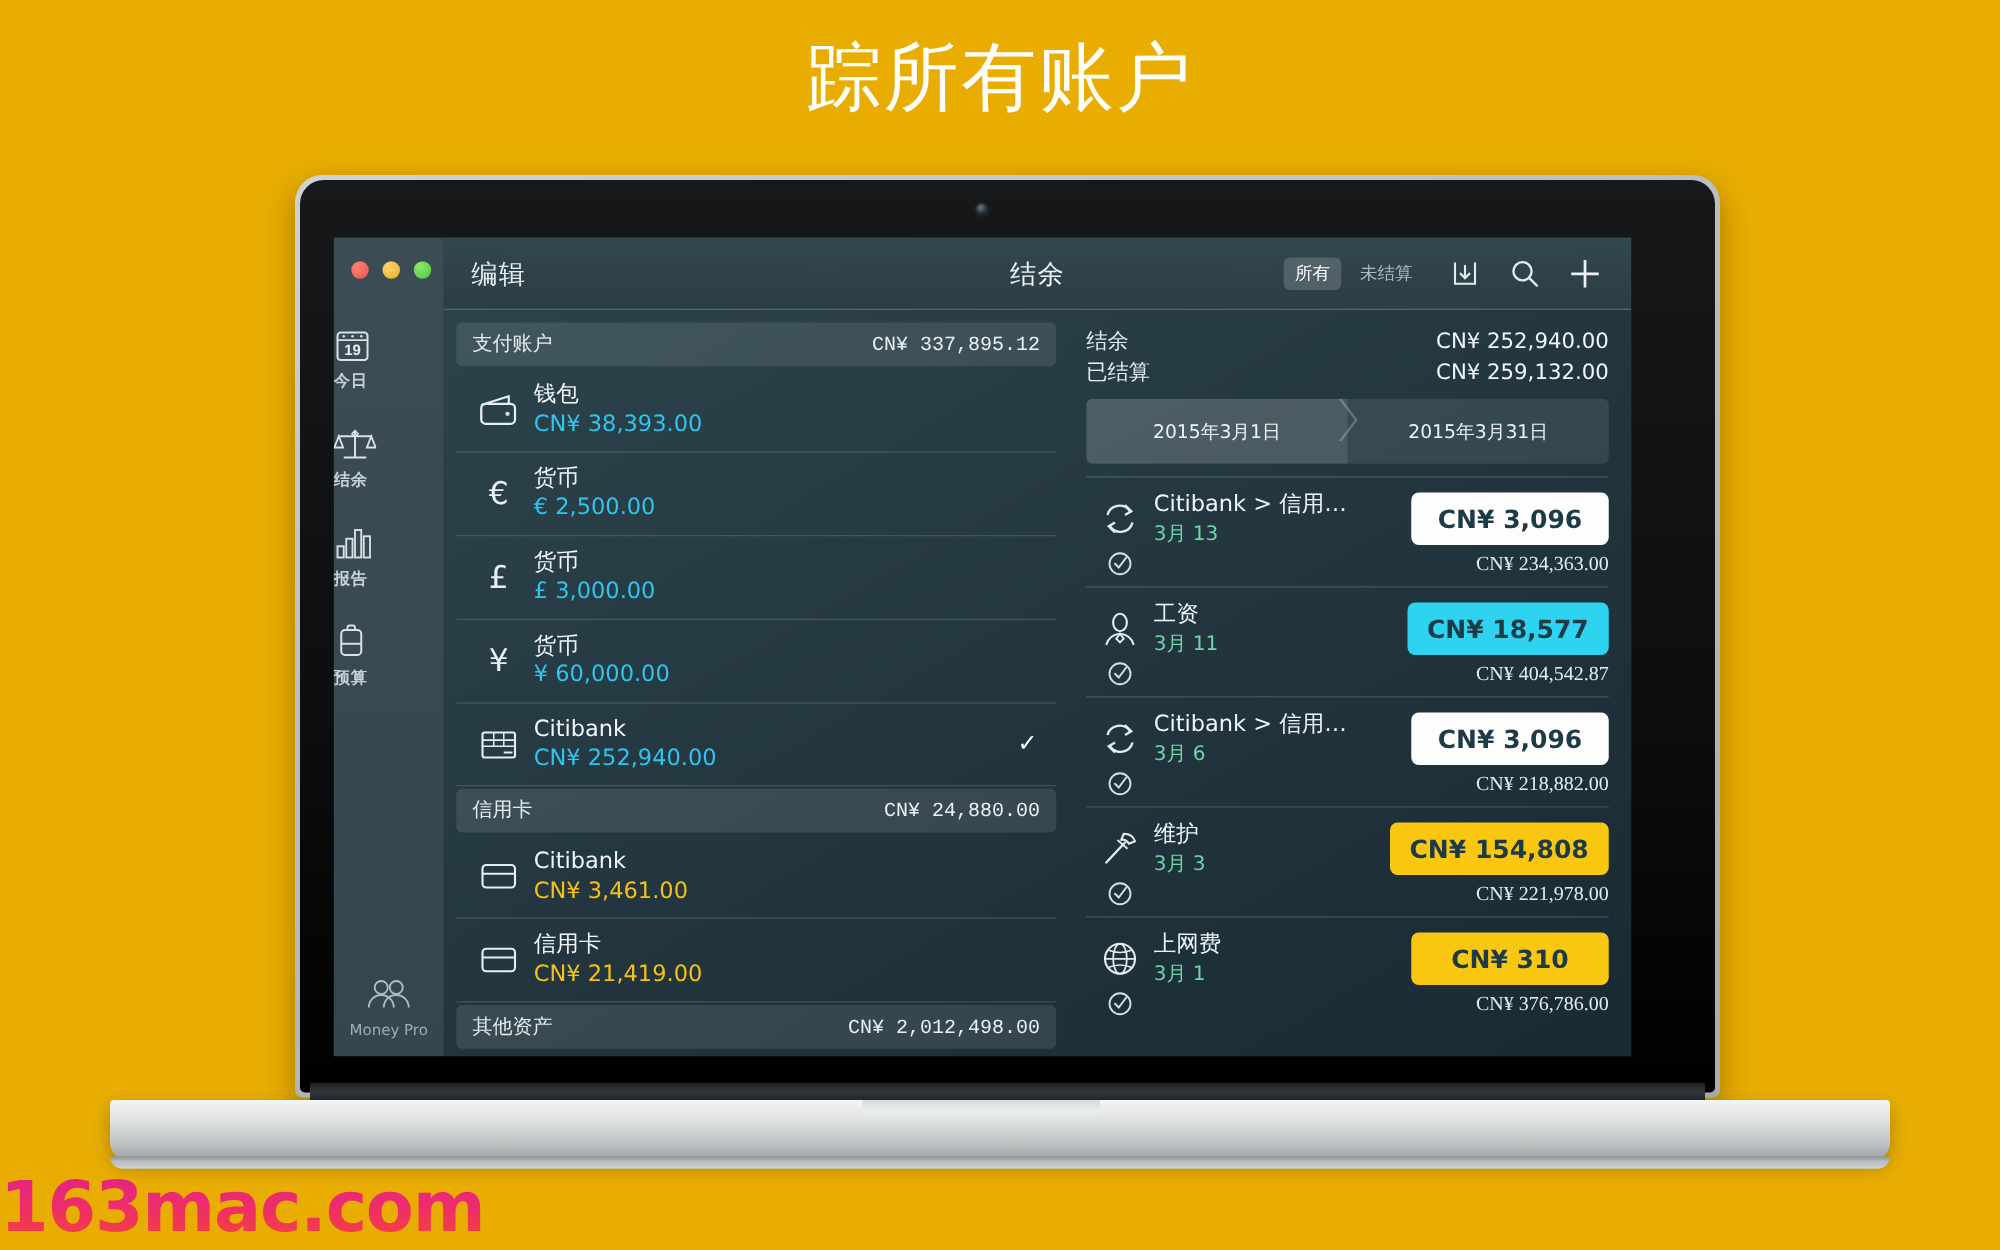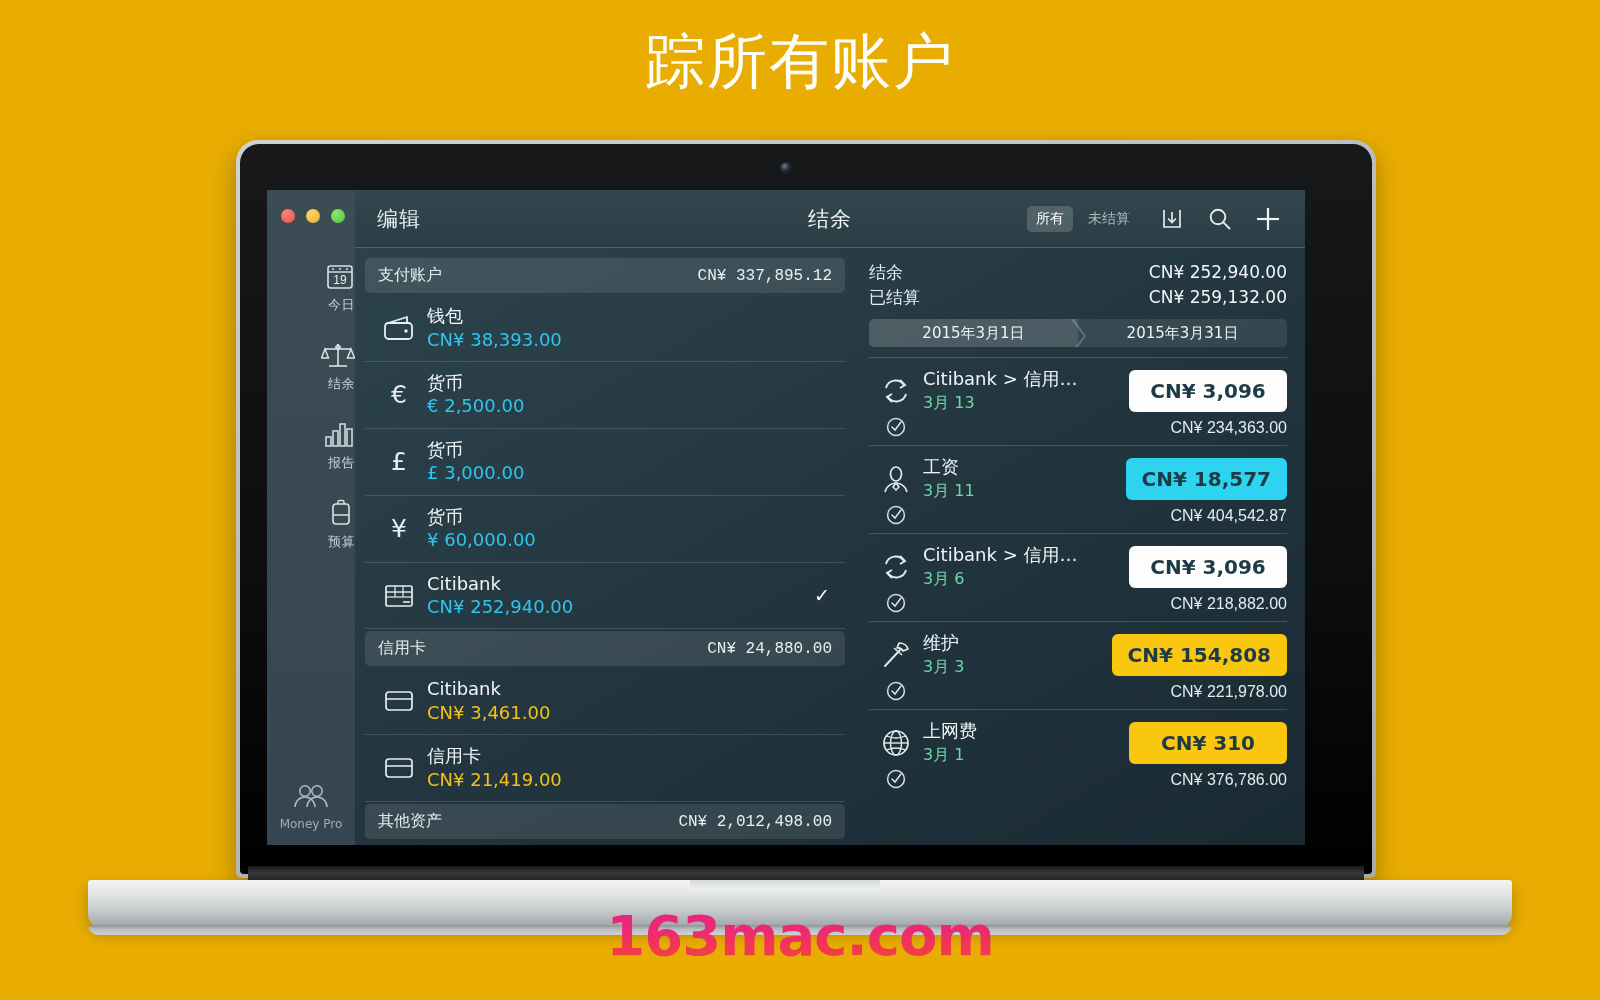--- a/index.html
+++ b/index.html
@@ -56,21 +56,21 @@
     position:absolute; left:88px; top:925px; width:1424px; height:10px;
     background:linear-gradient(180deg,#8d9193 0%,#b9bcbe 40%,#cfd1d2 100%);
     border-radius:0 0 10px 10px;
   }
   .hinge{
     position:absolute; left:248px; top:866px; width:1116px; height:16px;
     background:linear-gradient(180deg,#1a1b1c 0%,#35383a 45%,#202224 100%);
   }
 
   .watermark{
-    position:absolute; left:0; top:903px; width:1600px; text-align:center;
+    position:absolute; left:0; top:934px; width:1600px; 
     font-size:56px; font-weight:bold; letter-spacing:-1px;
     font-family:"DejaVu Sans","Liberation Sans",sans-serif;
     background:linear-gradient(180deg,#e0218a 0%,#ee2b6e 45%,#f4492f 100%);
     -webkit-background-clip:text; background-clip:text; color:transparent;
     -webkit-text-fill-color:transparent;
   }
 
   
   .app{ position:absolute; inset:0; display:flex; }
 
@@ -81,22 +81,22 @@
     display:flex; flex-direction:column; align-items:center;
   }
   .traffic{ position:absolute; left:14px; top:19px; display:flex; gap:11px; }
   .dot{ width:14px; height:14px; border-radius:50%; }
   .dot.red   { background:radial-gradient(circle at 35% 30%,#ff8075,#e8564a); }
   .dot.yellow{ background:radial-gradient(circle at 35% 30%,#ffd36b,#e8ae27); }
   .dot.green { background:radial-gradient(circle at 35% 30%,#8ce86a,#4cc63a); }
 
   .rail-items{ margin-top:58px; width:100%; }
   .rail-item{
-    display:flex; flex-direction:column; align-items:flex-end; gap:5px;
-    padding:13px 0 13px; cursor:default;
+    display:flex; flex-direction:column; align-items:flex-start; gap:5px;
+    padding:13px 0 13px; cursor:default;font-weight:bold;
   }
   .rail-item svg{ display:block; }
   .rail-label{
     font-size:13px; color:#c7d1d6; letter-spacing:.5px;
     font-family:"DejaVu Sans","Liberation Sans",sans-serif;
   }
   .rail-bottom{
     position:absolute; bottom:14px; left:0; width:100%;
     display:flex; flex-direction:column; align-items:center; gap:4px;
   }
@@ -165,21 +165,21 @@
   .acct-bal.debt{ color:#f5c118; }
   .acct-chk{ width:26px; flex:0 0 26px; text-align:center; font-size:19px; color:#fff; }
 
   
   .sum-row{ display:flex; justify-content:space-between; align-items:baseline; padding:1px 0; }
   .sum-lbl{ font-size:17px; color:#e6edf0;
     font-family:"DejaVu Sans","Liberation Sans",sans-serif; }
   .sum-val{ font-size:17px; color:#f0f5f7;
     font-family:"DejaVu Sans","Liberation Sans",sans-serif; }
 
-  .daterange{ display:flex; margin-top:9px; height:28px;
+  .daterange{ display:flex; margin-top:9px; height:52px;
     border-radius:5px; overflow:hidden; background:rgba(255,255,255,.09); position:relative; }
   .dr-cell{ flex:1; display:flex; align-items:center; justify-content:center;
     font-size:15px; color:#eef4f6; position:relative;
     font-family:"DejaVu Sans","Liberation Sans",sans-serif; }
   .dr-cell.first{ background:rgba(255,255,255,.10); }
   .dr-arrow{ position:absolute; left:calc(50% - 10px); top:0; width:20px; height:34px; }
 
   
   .txlist{ margin-top:10px; }
   .tx{
@@ -198,21 +198,21 @@
   .pill{
     display:inline-block; min-width:158px; text-align:center;
     padding:9px 16px; border-radius:6px; font-size:20px; font-weight:bold;
     font-family:"DejaVu Sans","Liberation Sans",sans-serif; color:#1d3b47;
   }
   .pill.white{ background:#fdfdfd; }
   .pill.cyan { background:#2ed3ef; }
   .pill.gold { background:#f9c710; }
   .tx-check{ grid-row:2; grid-column:1; display:flex; align-items:center; justify-content:center; padding-top:2px; }
   .tx-run{ grid-row:2; grid-column:2 / span 2; text-align:right; font-size:16px; color:#e4ecef; padding-top:3px;
-    font-family:Liberation Sans, sans-serif; }
+    font-family:Liberation Serif, serif; }
 </style>
 </head>
 <body>
 
 <div class="headline">踪所有账户</div>
 
 <div class="laptop">
   <div class="lid"></div>
   <div class="lid-inner"></div>
   <div class="camera"></div>

